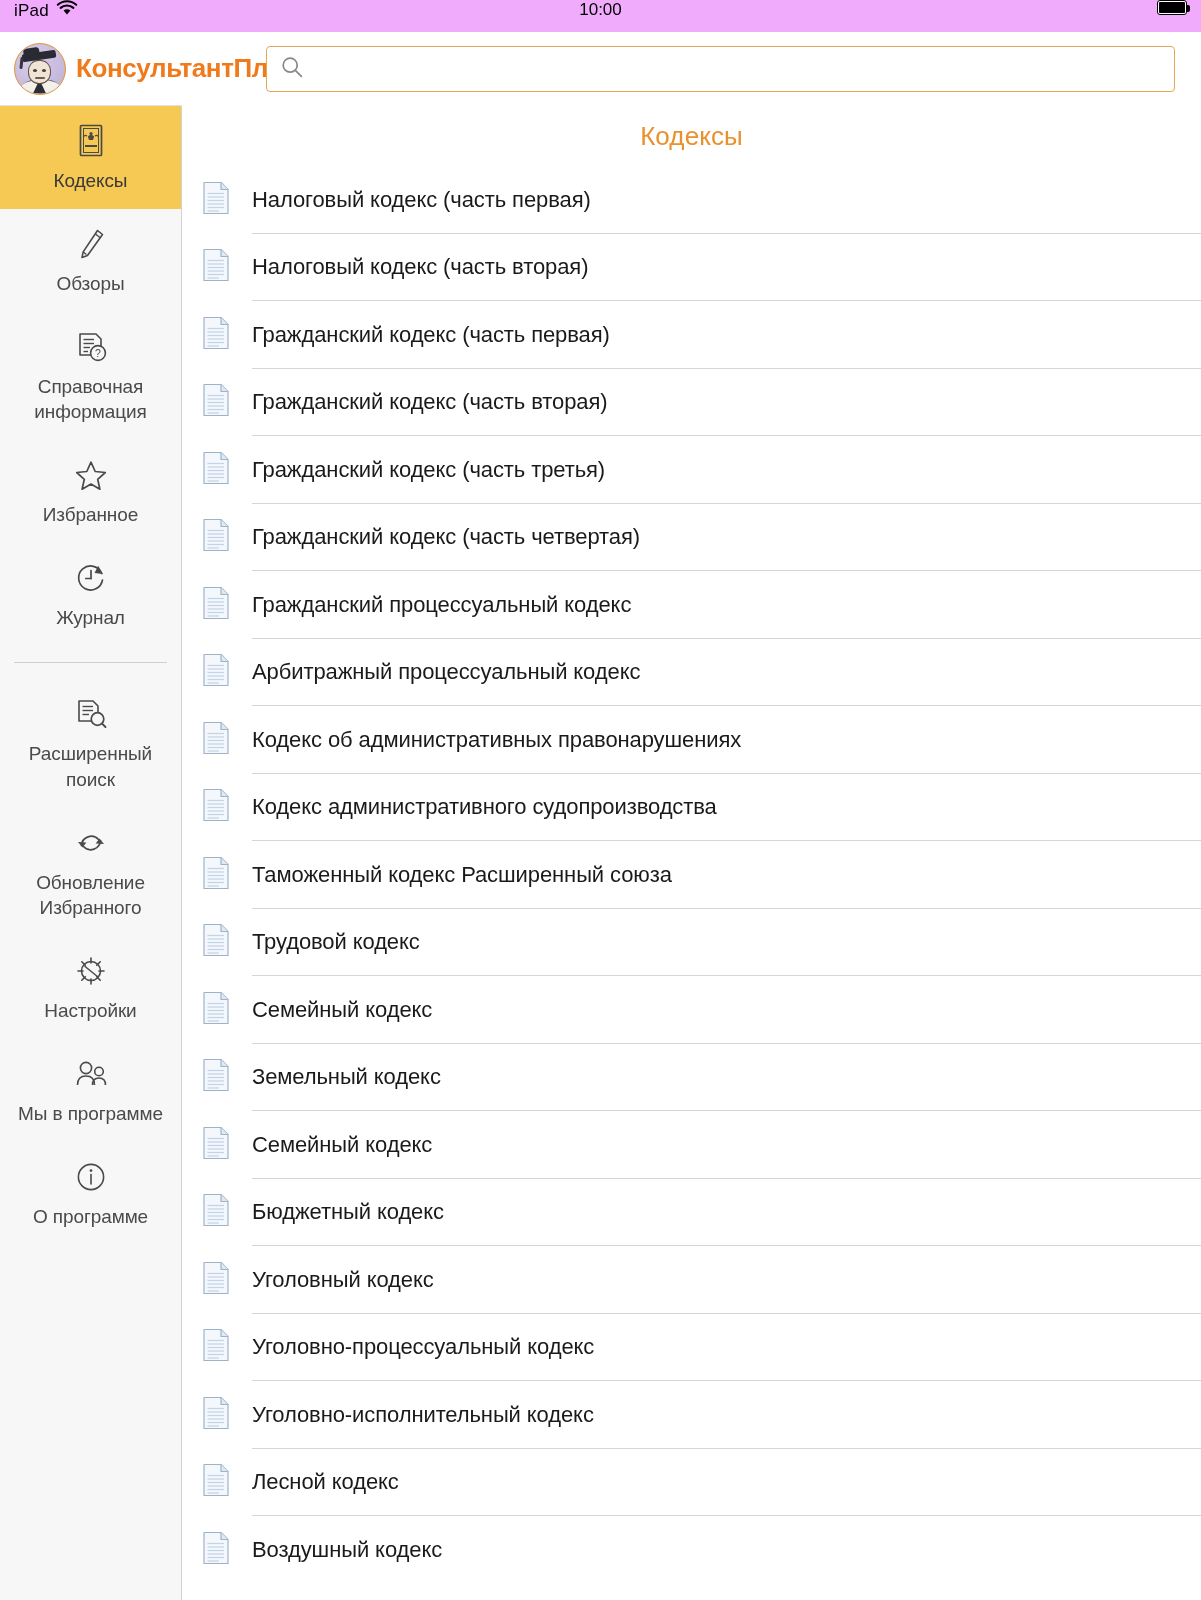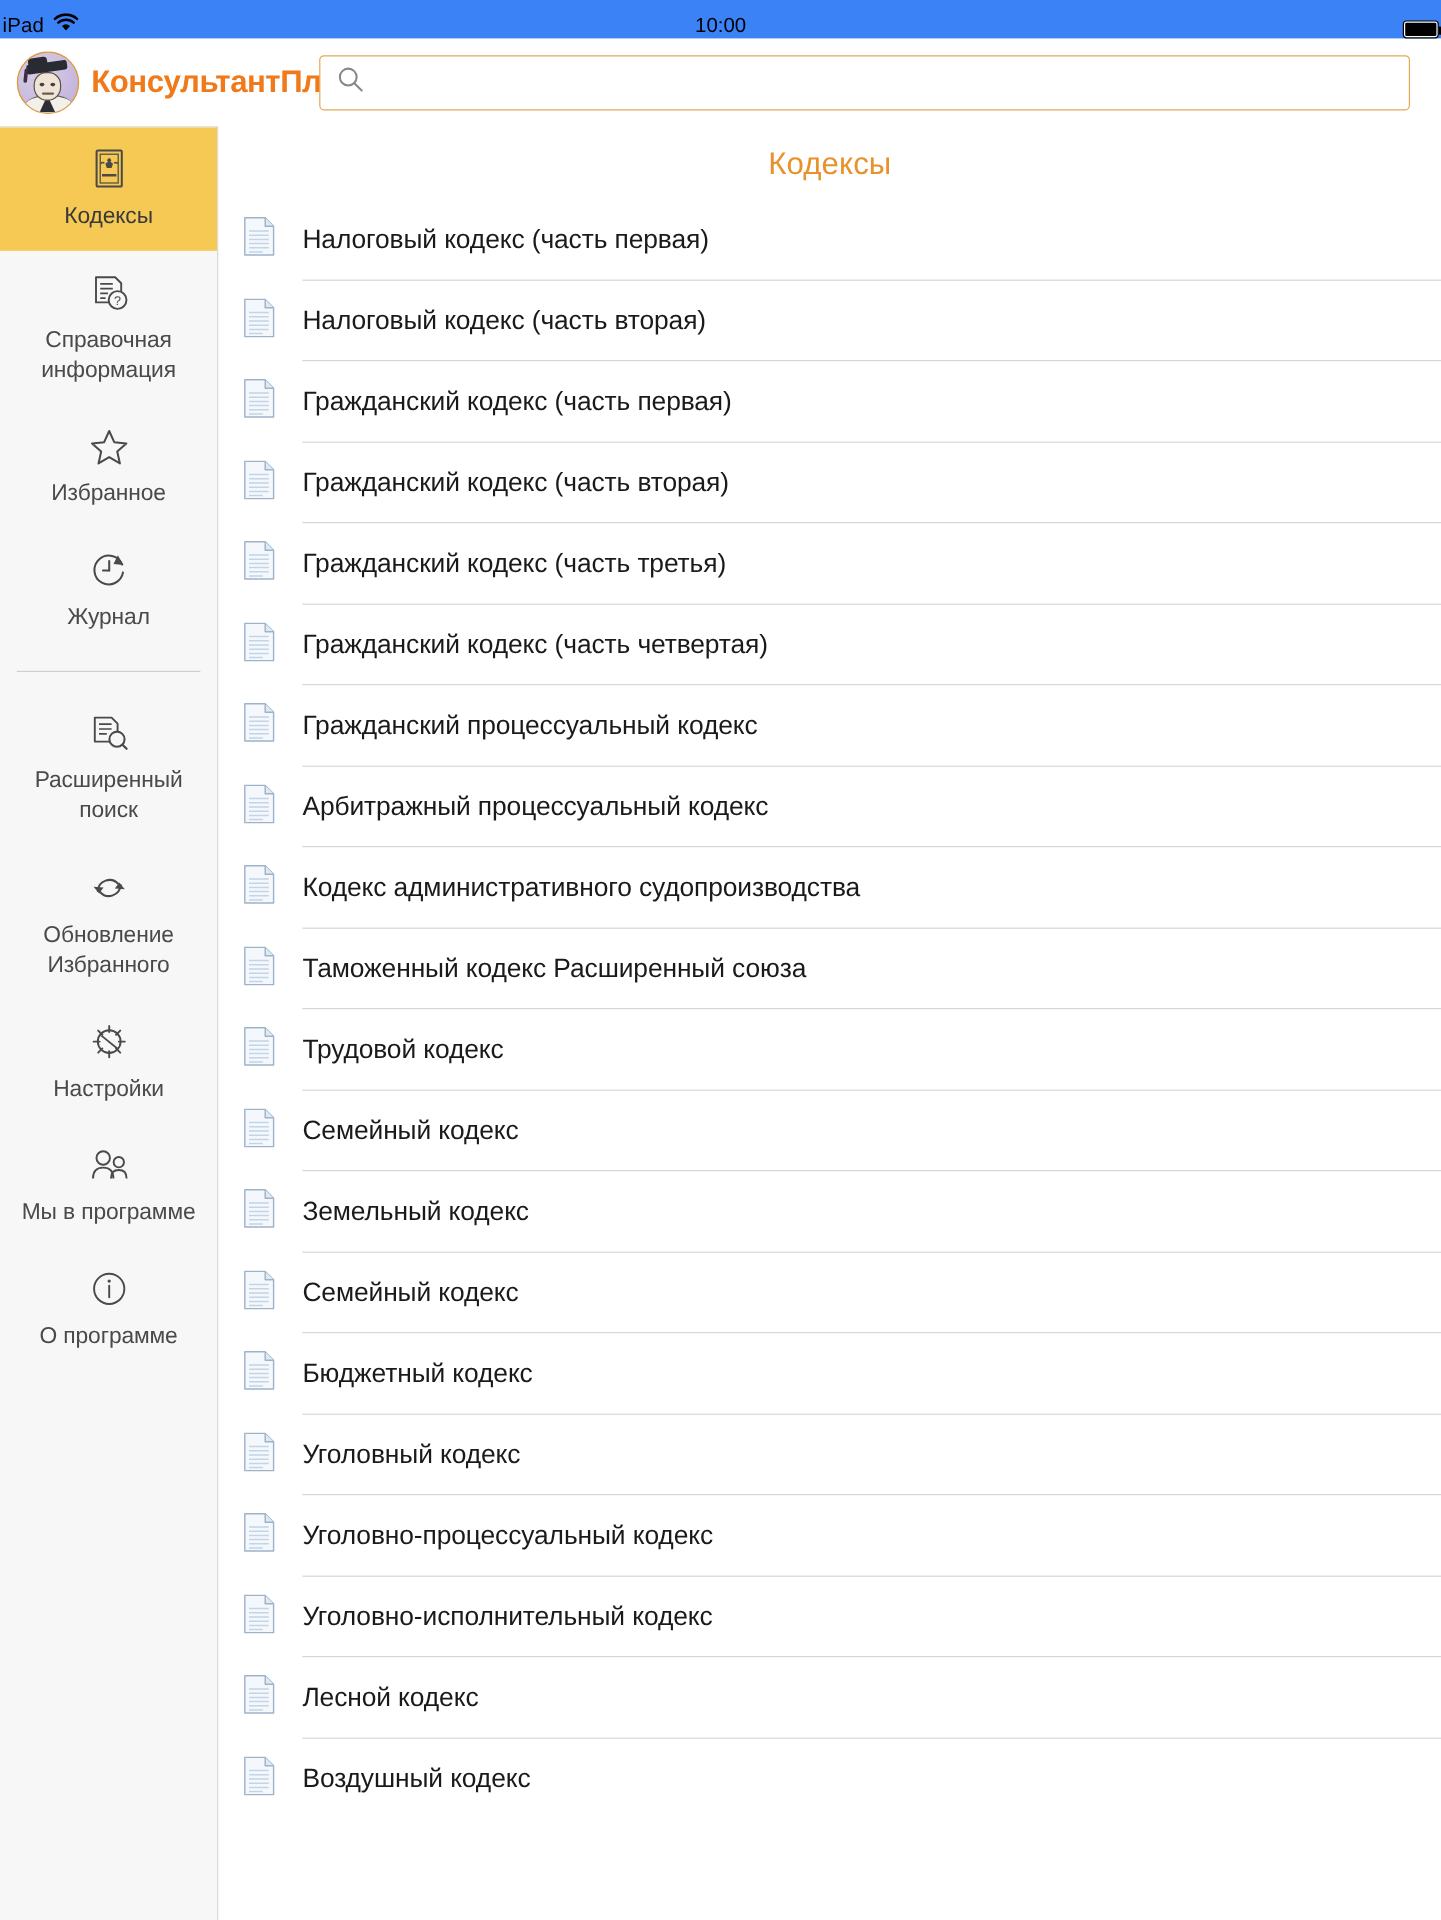--- a/index.html
+++ b/index.html
@@ -6,23 +6,23 @@
   html, body {
     width: 1201px; height: 1600px;
     font-family: "Liberation Sans", "DejaVu Sans", sans-serif;
     background: #ffffff;
     overflow: hidden;
   }
 
   
   .statusbar {
     height: 32px;
-    display: flex; align-items: flex-end;
-    padding: 0 2px;
-    background: #3b82f6;
+    display: flex; align-items: flex-start;
+    padding: 0 14px;
+    background: #f0abfc;
     position: relative;
     font-size: 17px; color: #000;
   }
   .sb-left { display: flex; align-items: center; gap: 7px; }
   .sb-device { font-size: 17px; letter-spacing: .2px; }
   .sb-time {
     position: absolute; left: 0; right: 0; text-align: center;
     font-size: 17px; font-weight: 400;
   }
   .sb-right { margin-left: auto; display: flex; align-items: center; }
@@ -222,20 +222,30 @@
           <rect x="7.5" y="5.5" width="15" height="24" stroke="#4a4a4a" stroke-width="1" fill="none"></rect>
           <path d="M15 11 l3.2 2.4 -1.2 3.7 h-4 l-1.2-3.7 Z" fill="#4a4a4a"></path>
           <circle cx="15" cy="10.5" r="1.6" fill="#4a4a4a"></circle>
           <path d="M11 13 q-2 -1.5 -3 0.5 M19 13 q2 -1.5 3 0.5" stroke="#4a4a4a" stroke-width="1.3" fill="none"></path>
           <line x1="9" y1="23" x2="21" y2="23" stroke="#4a4a4a" stroke-width="2"></line>
         </svg>
       </span>
       <span class="label">Кодексы</span>
     </div>
 
+    <div class="nav-item">
+      <span class="nav-icon">
+        <svg width="32" height="34" viewBox="0 0 32 34">
+          <path d="M22.5 3.5 l5 4 -15 21 -5.5 2 1.2 -5.6 Z" stroke="#4a4a4a" stroke-width="1.6" fill="none" stroke-linejoin="round"></path>
+          <line x1="20.5" y1="7" x2="25.5" y2="11" stroke="#4a4a4a" stroke-width="1.4"></line>
+          <path d="M8.2 24.9 l3.3 2.6" stroke="#4a4a4a" stroke-width="1.3"></path>
+        </svg>
+      </span>
+      <span class="label">Обзоры</span>
+    </div>
 
     <div class="nav-item">
       <span class="nav-icon">
         <svg width="34" height="34" viewBox="0 0 34 34">
           <path d="M6 4 h16 l5 5 v16 h-21 Z" stroke="#4a4a4a" stroke-width="1.6" fill="none" stroke-linejoin="round"></path>
           <line x1="9.5" y1="9.5" x2="20" y2="9.5" stroke="#4a4a4a" stroke-width="1.4"></line>
           <line x1="9.5" y1="13.5" x2="20" y2="13.5" stroke="#4a4a4a" stroke-width="1.4"></line>
           <line x1="9.5" y1="17.5" x2="16" y2="17.5" stroke="#4a4a4a" stroke-width="1.4"></line>
           <line x1="9.5" y1="21.5" x2="14" y2="21.5" stroke="#4a4a4a" stroke-width="1.4"></line>
           <circle cx="24" cy="23" r="7.4" stroke="#4a4a4a" stroke-width="1.6" fill="#f7f7f7"></circle>
@@ -489,20 +499,37 @@
         <g stroke="#c2d4e6" stroke-width="1.25">
           <line x1="5.5" y1="12.5" x2="22" y2="12.5"></line>
           <line x1="5.5" y1="16" x2="22" y2="16"></line>
           <line x1="5.5" y1="19.5" x2="22" y2="19.5"></line>
           <line x1="5.5" y1="23" x2="22" y2="23"></line>
           <line x1="5.5" y1="26.5" x2="22" y2="26.5"></line>
           <line x1="5.5" y1="30" x2="17" y2="30"></line>
         </g>
       </svg>
     </span>
+    <span class="row-label">Кодекс об административных правонарушениях</span>
+  </div>
+        <div class="row">
+    <span class="doc-icon">
+      <svg width="28" height="34" viewBox="0 0 28 34">
+        <path d="M2 1.5 h17 l7 7 v24 h-24 Z" fill="#f4f8fd" stroke="#9fb3c8" stroke-width="1.2" stroke-linejoin="round"></path>
+        <path d="M19 1.5 v7 h7" fill="#dfe9f3" stroke="#9fb3c8" stroke-width="1.2" stroke-linejoin="round"></path>
+        <g stroke="#c2d4e6" stroke-width="1.25">
+          <line x1="5.5" y1="12.5" x2="22" y2="12.5"></line>
+          <line x1="5.5" y1="16" x2="22" y2="16"></line>
+          <line x1="5.5" y1="19.5" x2="22" y2="19.5"></line>
+          <line x1="5.5" y1="23" x2="22" y2="23"></line>
+          <line x1="5.5" y1="26.5" x2="22" y2="26.5"></line>
+          <line x1="5.5" y1="30" x2="17" y2="30"></line>
+        </g>
+      </svg>
+    </span>
     <span class="row-label">Кодекс административного судопроизводства</span>
   </div>
         <div class="row">
     <span class="doc-icon">
       <svg width="28" height="34" viewBox="0 0 28 34">
         <path d="M2 1.5 h17 l7 7 v24 h-24 Z" fill="#f4f8fd" stroke="#9fb3c8" stroke-width="1.2" stroke-linejoin="round"></path>
         <path d="M19 1.5 v7 h7" fill="#dfe9f3" stroke="#9fb3c8" stroke-width="1.2" stroke-linejoin="round"></path>
         <g stroke="#c2d4e6" stroke-width="1.25">
           <line x1="5.5" y1="12.5" x2="22" y2="12.5"></line>
           <line x1="5.5" y1="16" x2="22" y2="16"></line>

